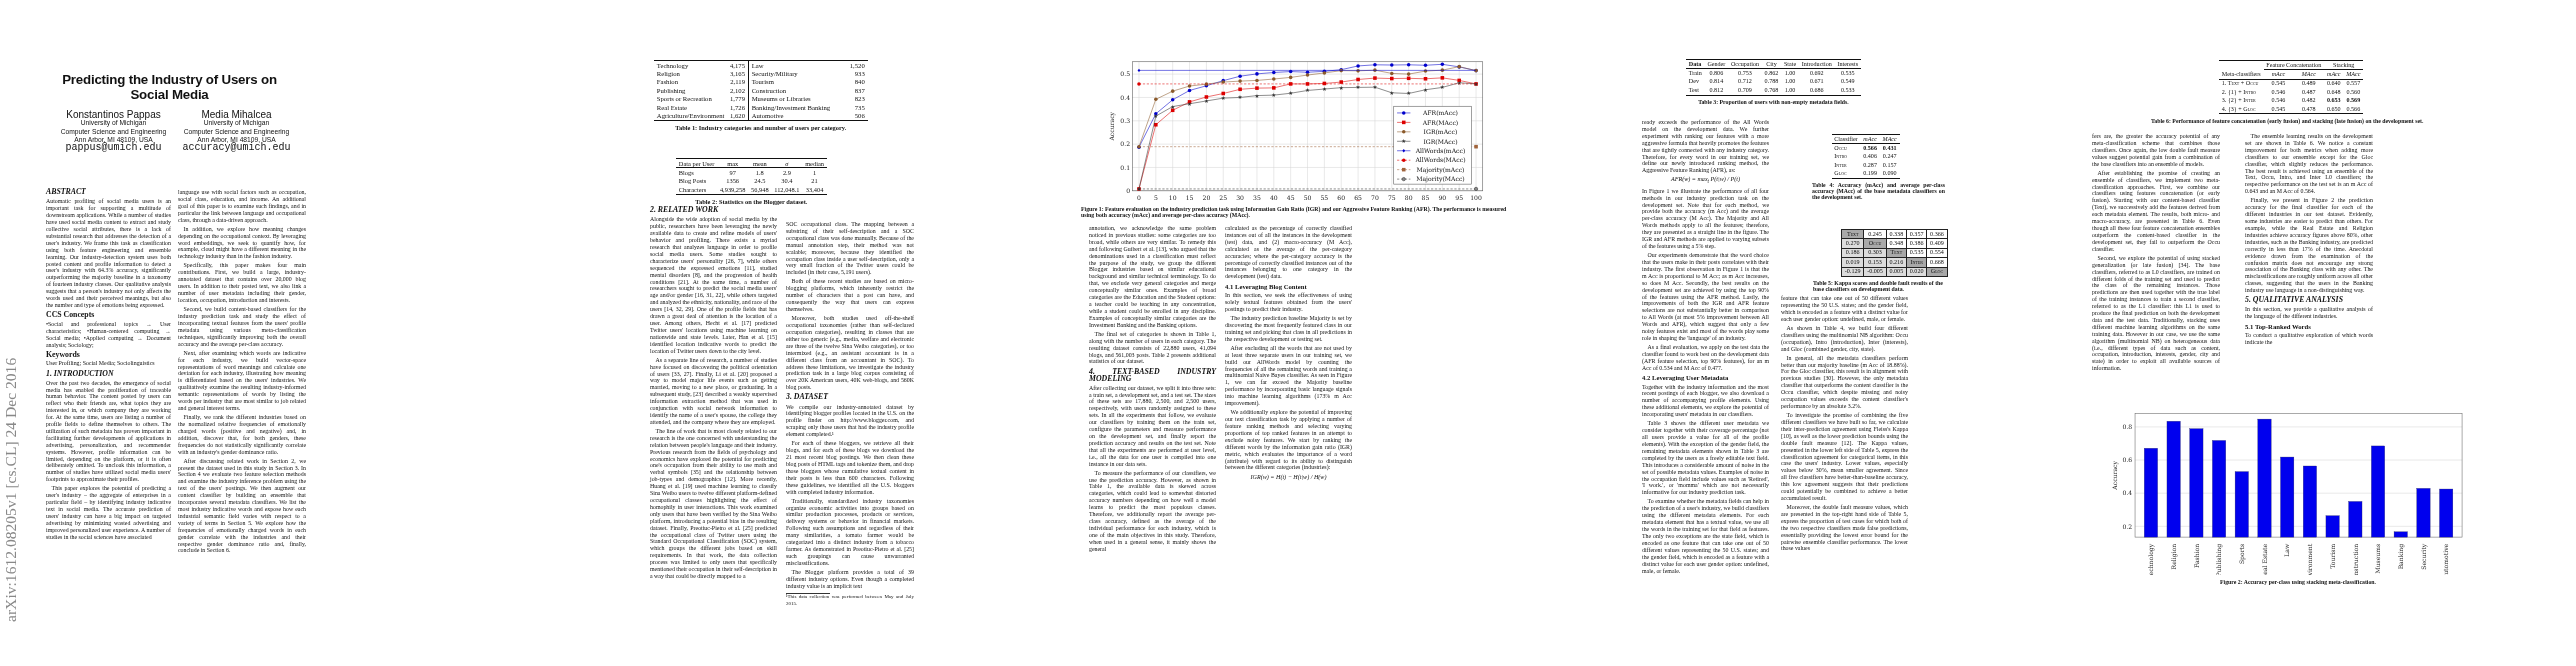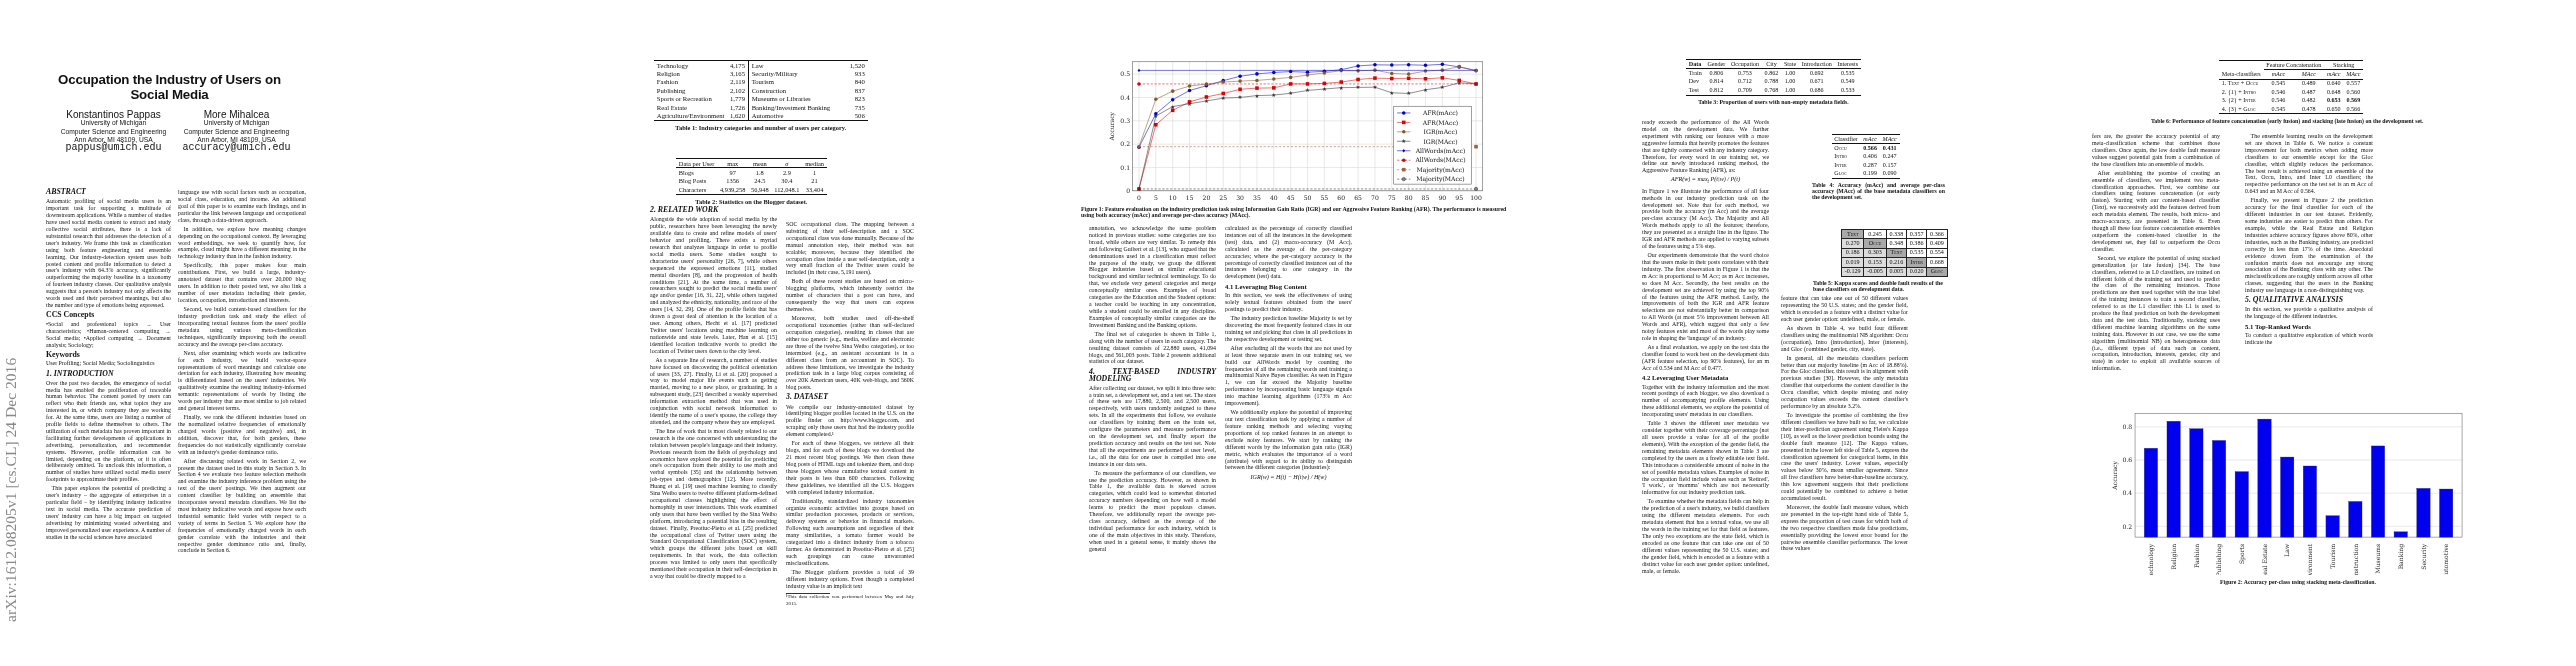--- a/index.html
+++ b/index.html
@@ -31,31 +31,31 @@
   .kappa td.diag { background:#a9a9a9; font-variant:small-caps; }
   .kappa td.low { background:#dcdcdc; }
   .eq { text-align:center; font-style:italic; font-size:6.1px; margin:2.2px 0; }
   .fig svg text { font-family:"DejaVu Serif", serif; }
 </style>
 </head>
 <body>
 
 <div class="arxiv">arXiv:1612.08205v1  [cs.CL]  24 Dec 2016</div>
 
-<h1 class="title">Occupation the Industry of Users on Social Media</h1>
+<h1 class="title">Predicting the Industry of Users on Social Media</h1>
 
 <div class="author" style="left:58px;">
   <div class="name">Konstantinos Pappas</div>
   <div>University of Michigan</div>
   <div>Computer Science and Engineering</div>
   <div>Ann Arbor, MI 48109, USA</div>
   <div class="email">pappus@umich.edu</div>
 </div>
 <div class="author" style="left:181px;">
-  <div class="name">More Mihalcea</div>
+  <div class="name">Media Mihalcea</div>
   <div>University of Michigan</div>
   <div>Computer Science and Engineering</div>
   <div>Ann Arbor, MI 48109, USA</div>
   <div class="email">accuracy@umich.edu</div>
 </div>
 
 <div class="col" style="left:46px; top:186px; width:125px;">
   <h2 class="sec">ABSTRACT</h2>
   <p class="noindent">Automatic profiling of social media users is an important task for supporting a multitude of downstream applications. While a number of studies have used social media content to extract and study collective social attributes, there is a lack of substantial research that addresses the detection of a user's industry. We frame this task as classification using both feature engineering and ensemble learning. Our industry-detection system uses both posted content and profile information to detect a user's industry with 64.3% accuracy, significantly outperforming the majority baseline in a taxonomy of fourteen industry classes. Our qualitative analysis suggests that a person's industry not only affects the words used and their perceived meanings, but also the number and type of emotions being expressed.</p>
   <h2 class="plain">CCS Concepts</h2>

